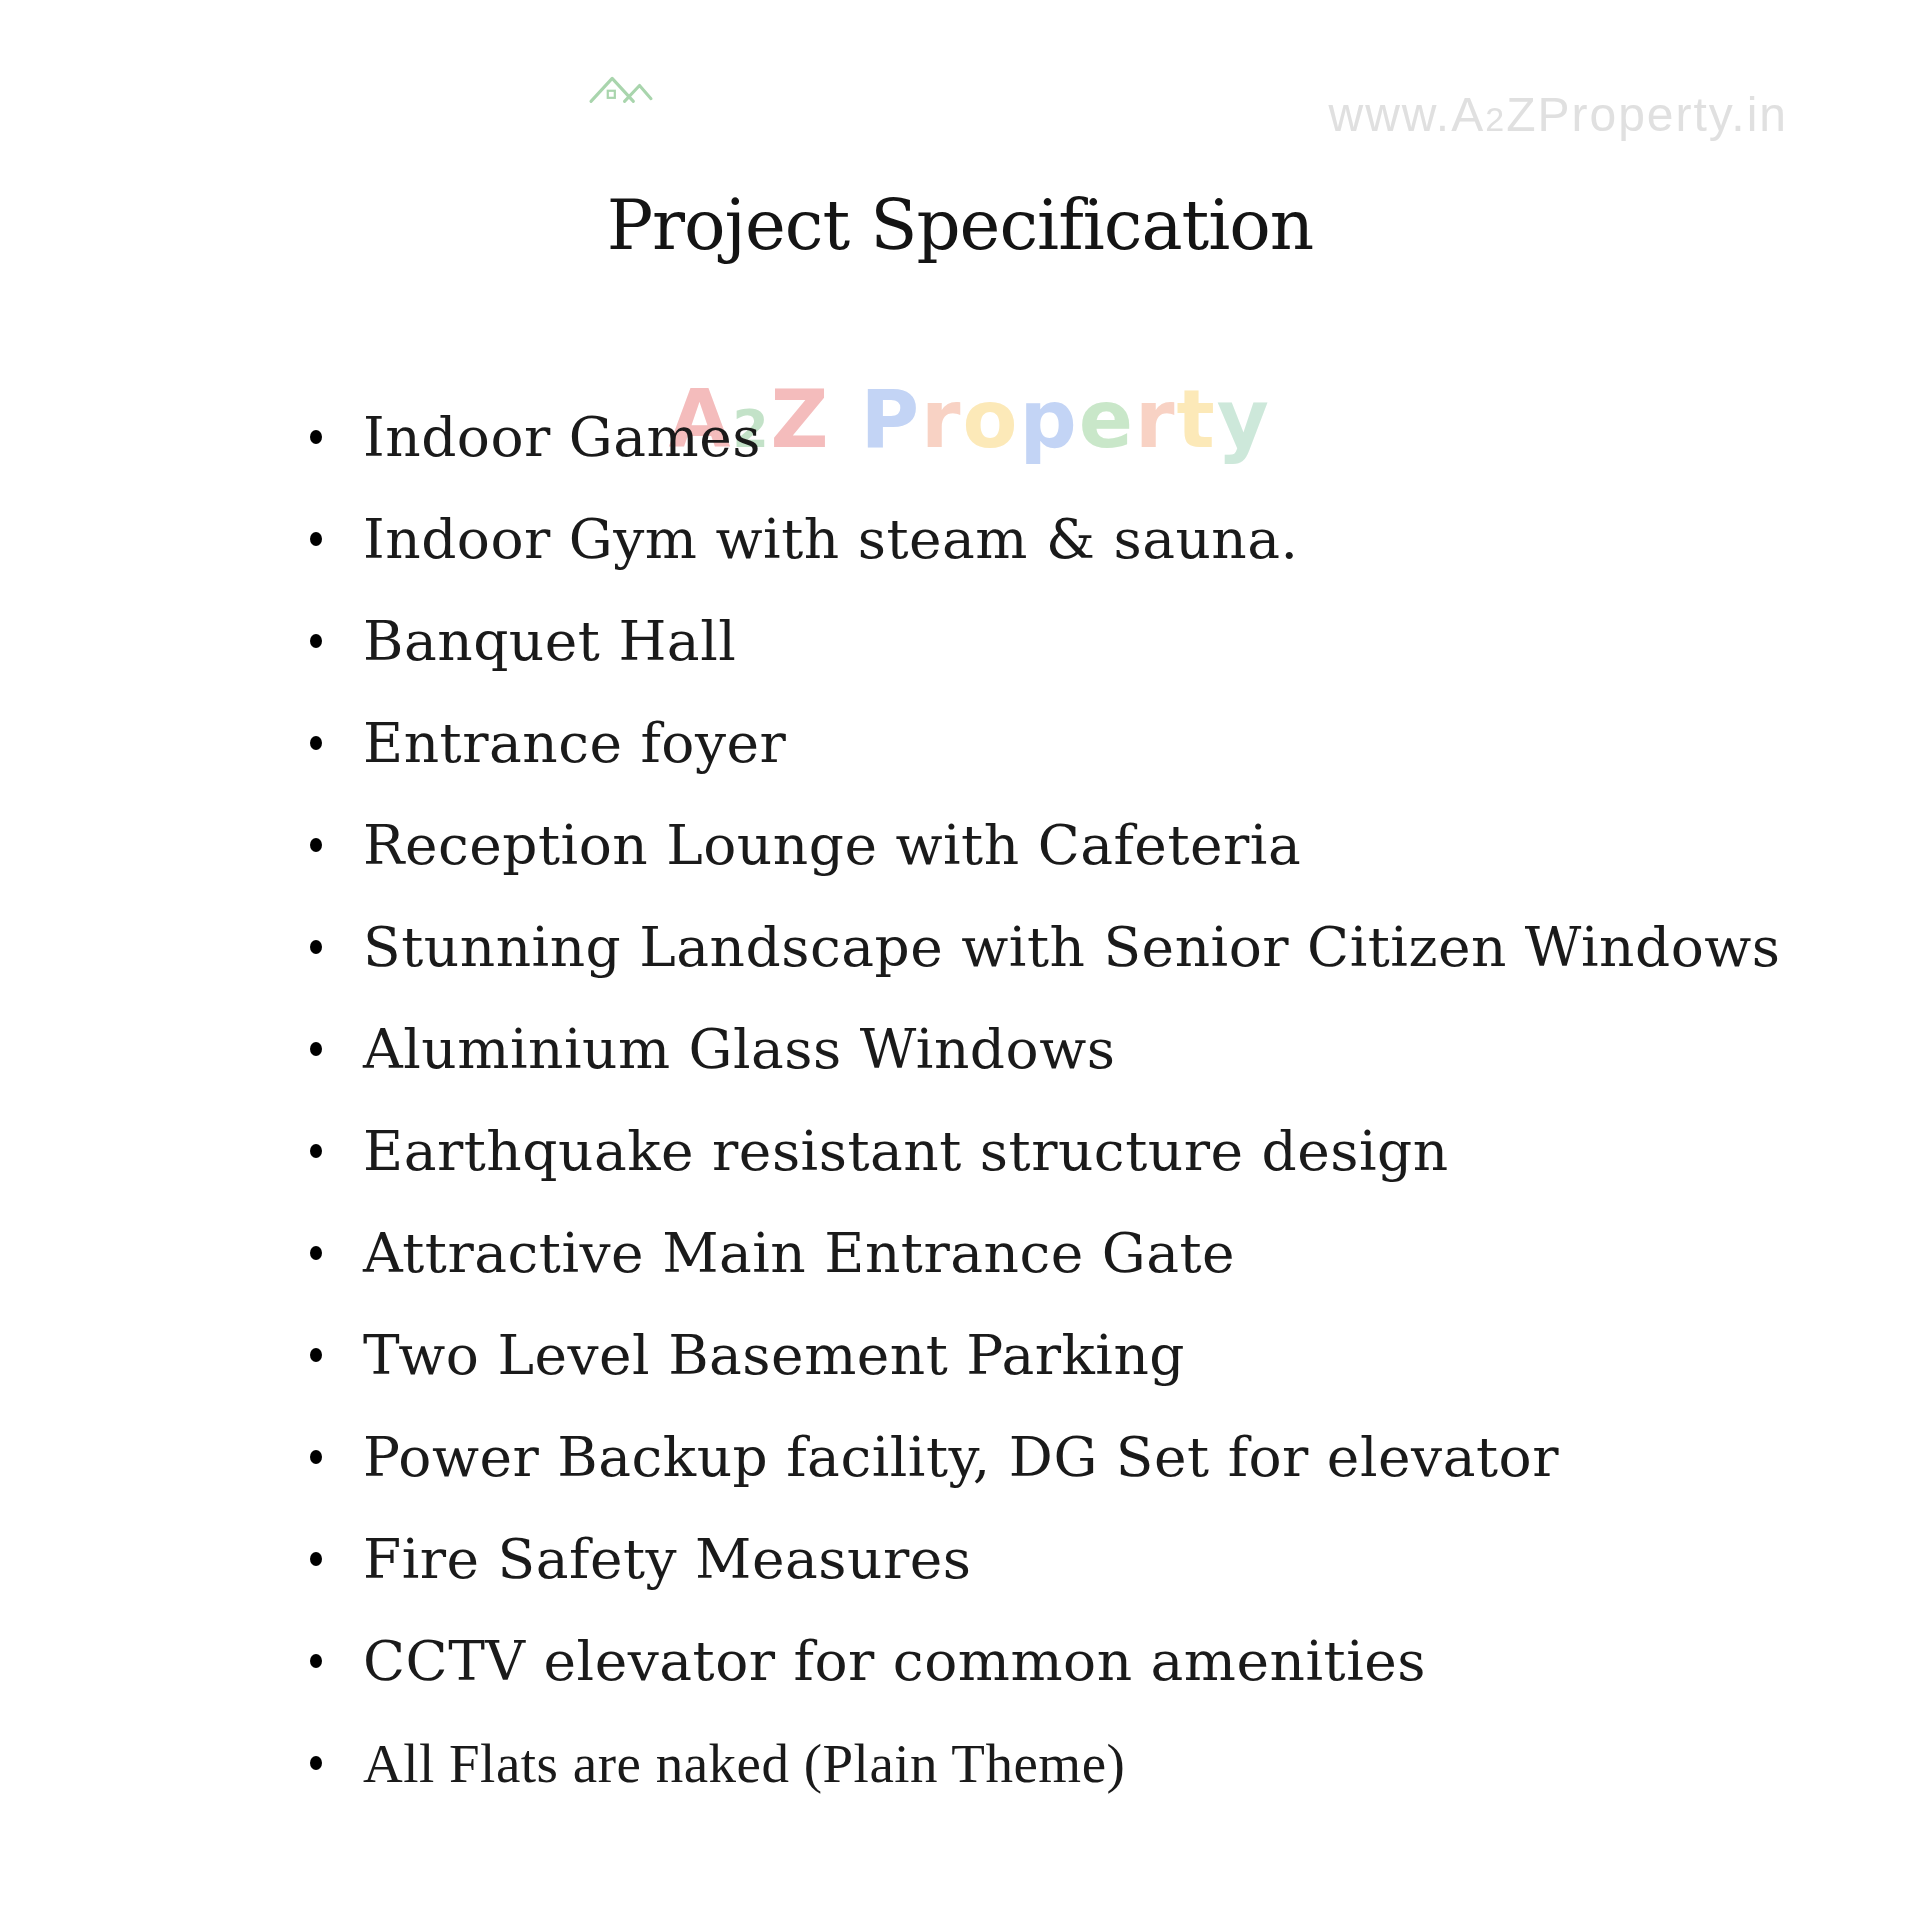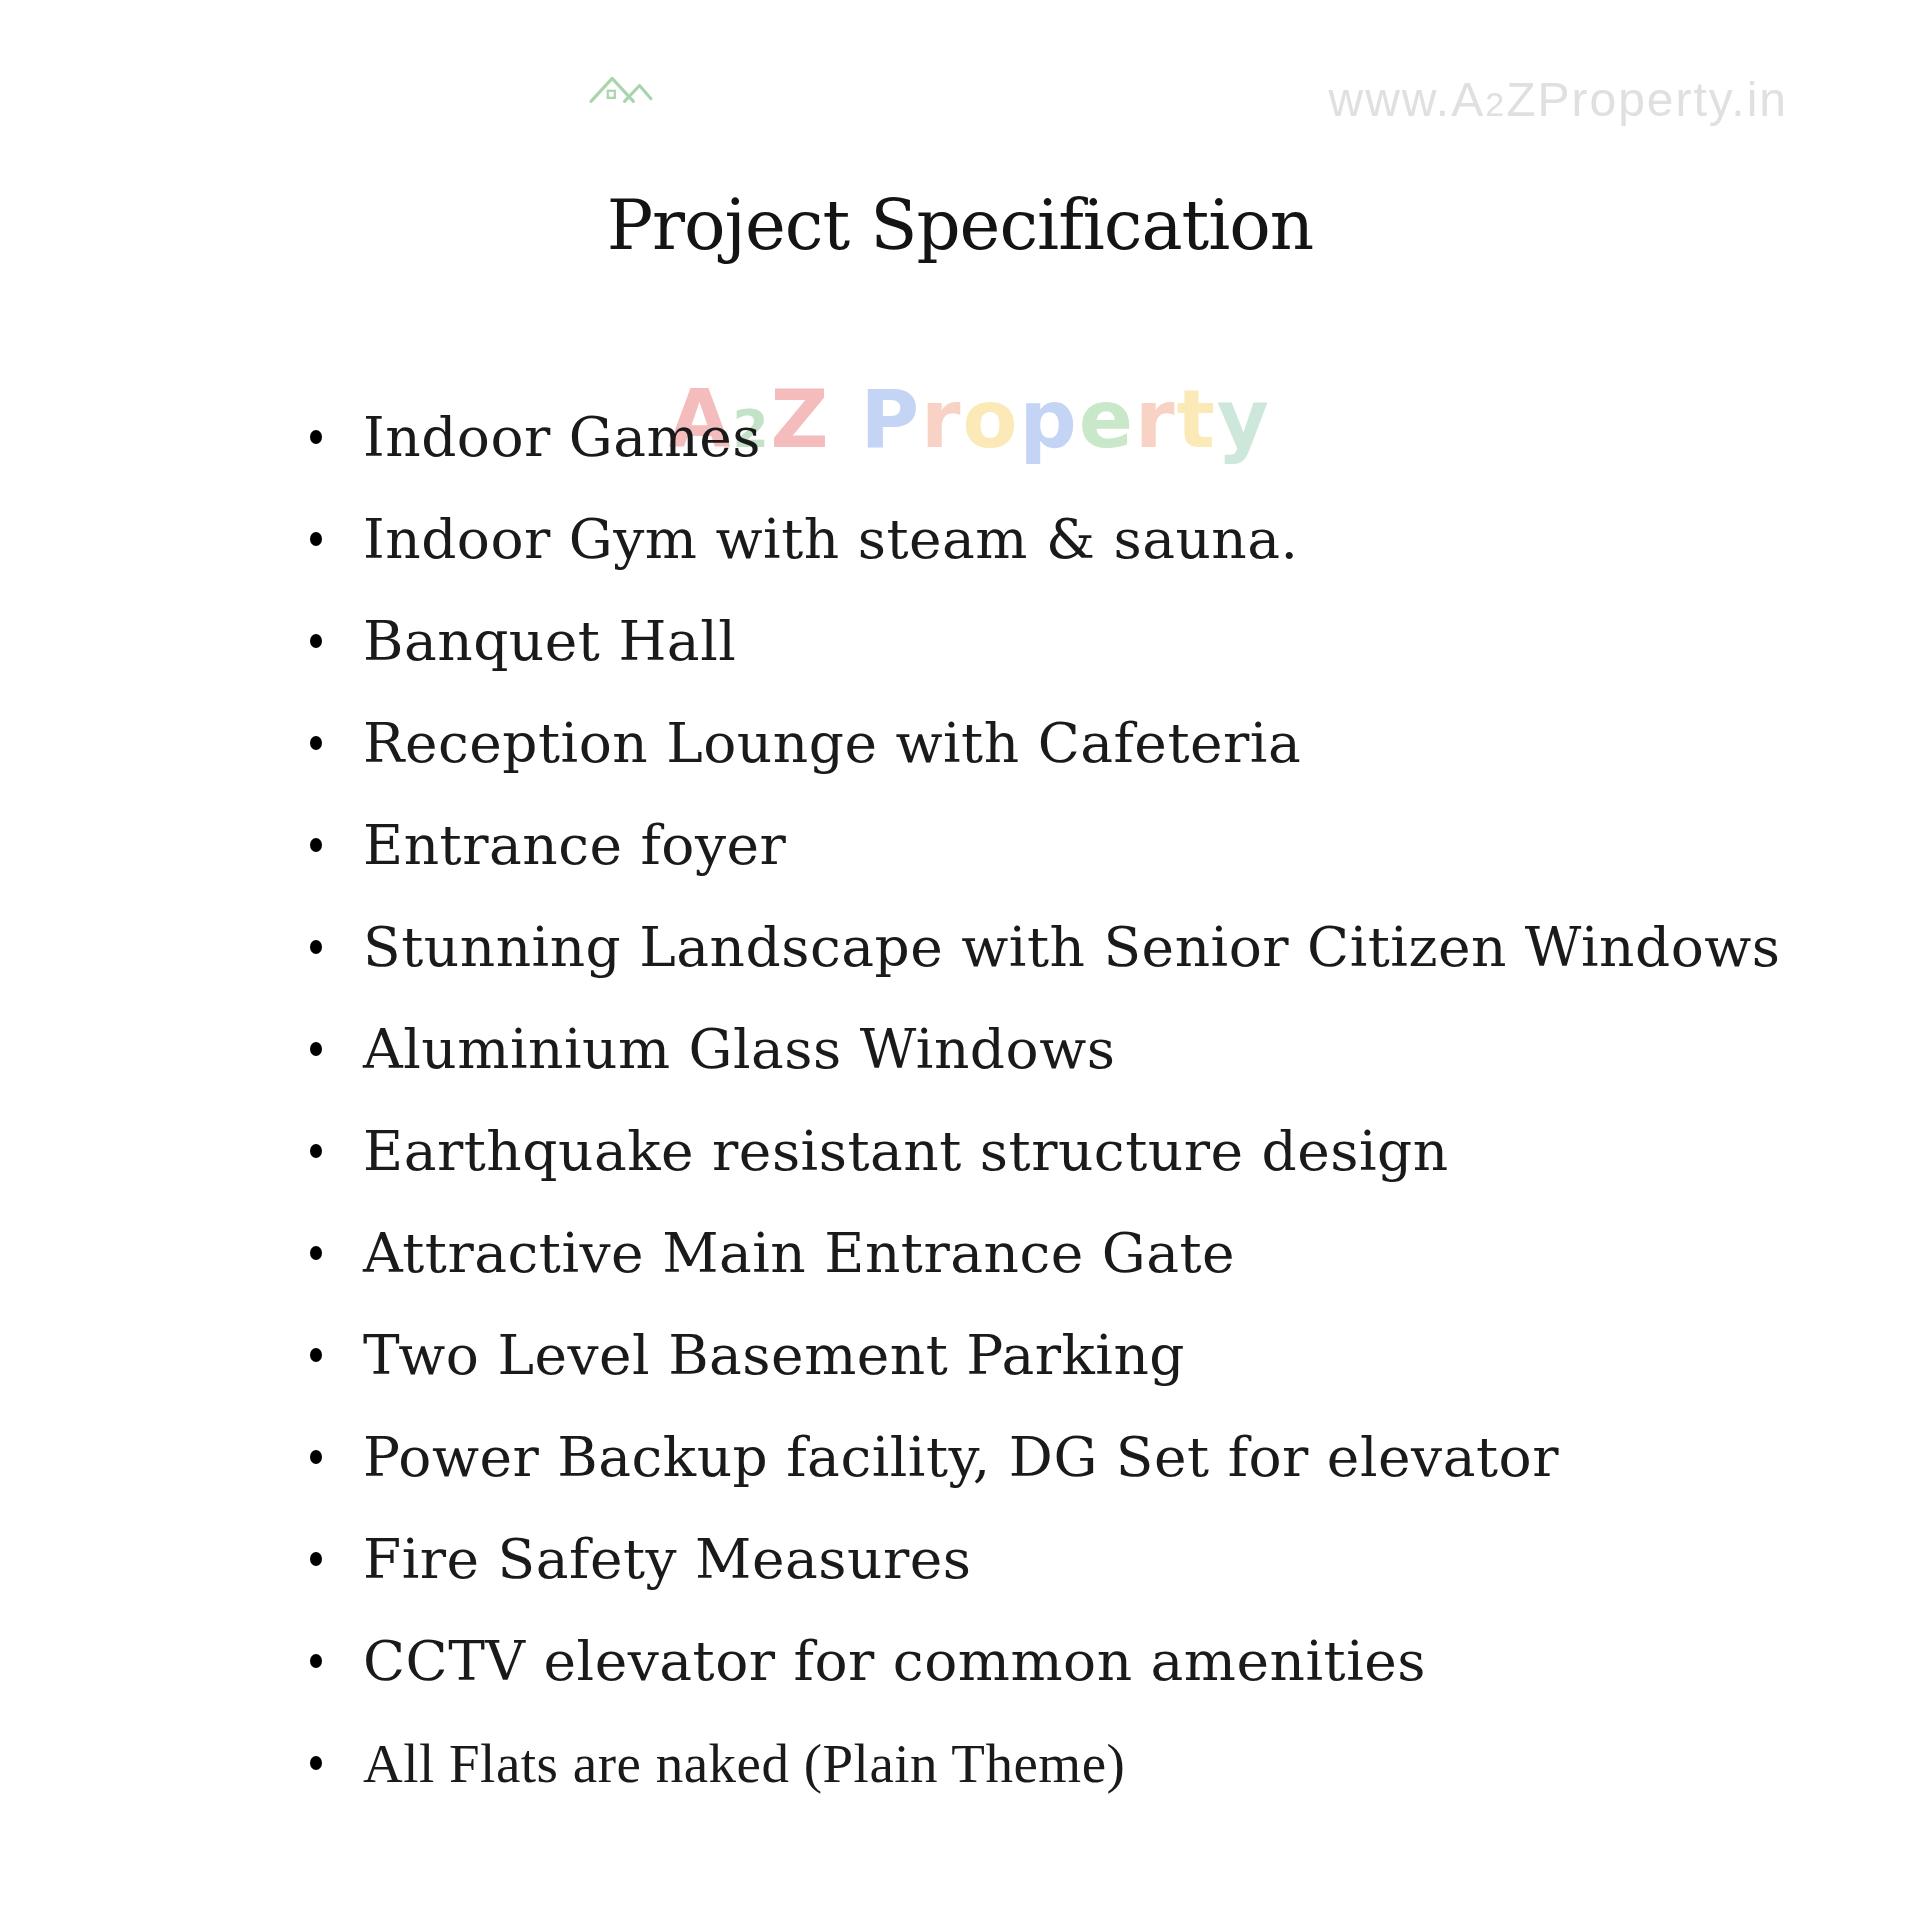--- a/index.html
+++ b/index.html
@@ -16,21 +16,21 @@
   }
   .page {
     position: relative;
     width: 1920px;
     height: 1920px;
     background: #ffffff;
   }
   
   .watermark {
     position: absolute;
-    top: 0px;
+    top: 15px;
     right: 132px;
     font-family: "Liberation Sans", sans-serif;
     font-weight: 400;
     font-size: 48px;
     line-height: 60px;
     letter-spacing: 2px;
     color: #e0e0e0;
     white-space: nowrap;
   }
   .watermark .wm-sub {
@@ -125,22 +125,22 @@
     <span class="logo-letter" style="color: rgb(244, 188, 188);">A</span><span class="logo-letter small" style="color: rgb(195, 226, 200);">2</span><span class="logo-letter" style="color: rgb(244, 188, 188);">Z</span><span class="logo-letter" style="color: rgb(255, 255, 255);"> </span><span class="logo-letter" style="color: rgb(195, 212, 245);">P</span><span class="logo-letter" style="color: rgb(248, 210, 196);">r</span><span class="logo-letter" style="color: rgb(252, 233, 184);">o</span><span class="logo-letter" style="color: rgb(195, 212, 245);">p</span><span class="logo-letter" style="color: rgb(201, 231, 201);">e</span><span class="logo-letter" style="color: rgb(248, 210, 196);">r</span><span class="logo-letter" style="color: rgb(252, 233, 184);">t</span><span class="logo-letter" style="color: rgb(205, 232, 218);">y</span></span>
   </div>
 
   <h1 class="title">Project Specification</h1>
 
   <ul class="spec-list">
 
   <li>Indoor Games</li>
       <li>Indoor Gym with steam &amp; sauna.</li>
       <li>Banquet Hall</li>
+      <li>Entrance foyer</li>
       <li>Reception Lounge with Cafeteria</li>
-      <li>Entrance foyer</li>
       <li>Stunning Landscape with Senior Citizen Windows</li>
       <li>Aluminium Glass Windows</li>
       <li>Earthquake resistant structure design</li>
       <li>Attractive Main Entrance Gate</li>
       <li>Two Level Basement Parking</li>
       <li>Power Backup facility, DG Set for elevator</li>
       <li>Fire Safety Measures</li>
       <li>CCTV elevator for common amenities</li>
       <li>All Flats are naked (Plain Theme)</li>
     </ul>

